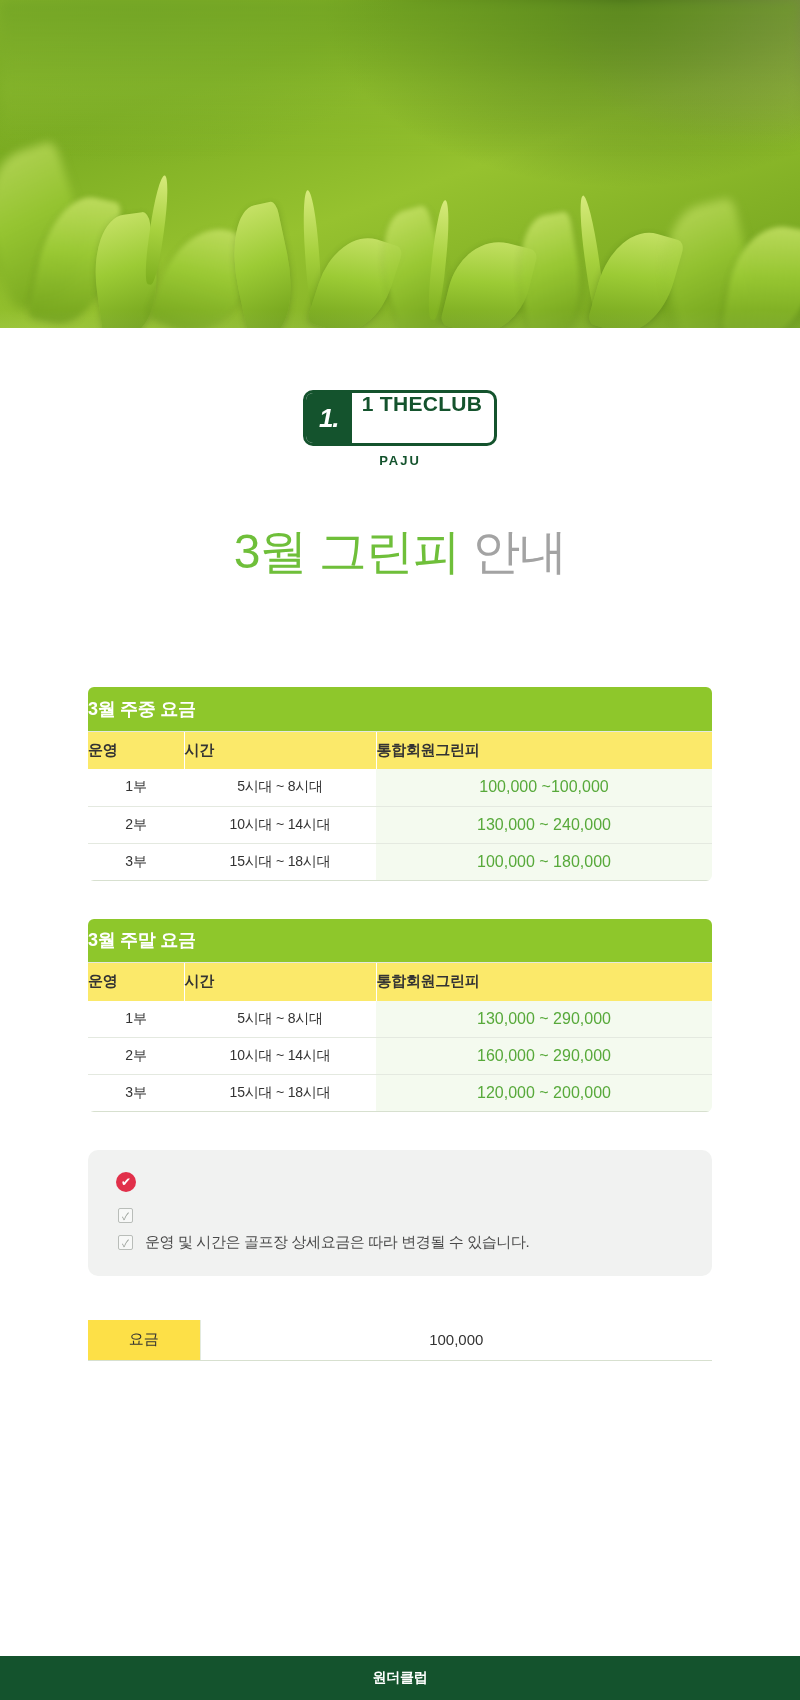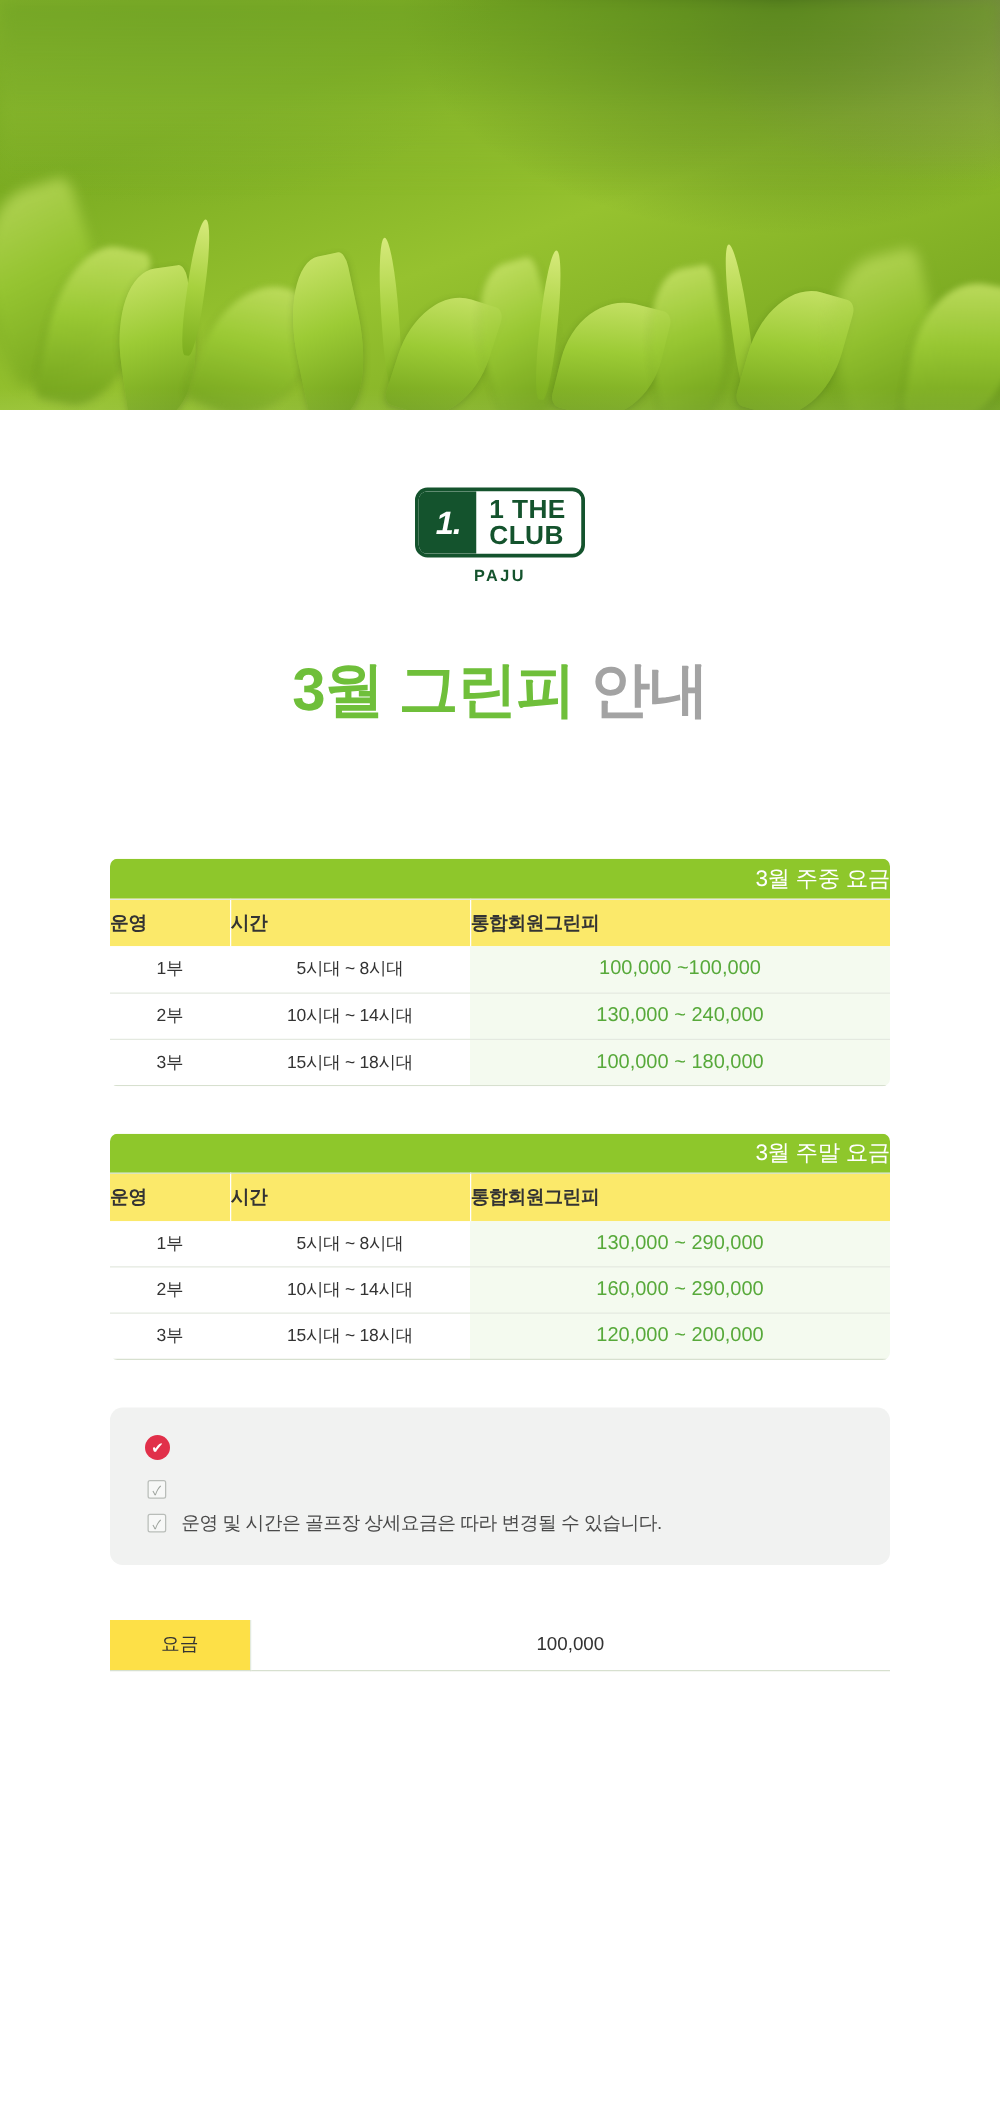--- a/index.html
+++ b/index.html
@@ -83,21 +83,21 @@
     display: flex;
     align-items: center;
     justify-content: center;
     font-size: 26px;
     font-weight: bold;
     font-style: italic;
     letter-spacing: -1px;
   }
   .logo-text {
     display: flex;
-    flex-direction: column;
+    flex-direction: row;
     justify-content: center;
     padding: 0 12px 0 10px;
     color: #14532d;
     font-weight: bold;
     line-height: 1.02;
     font-size: 21px;
     letter-spacing: .3px;
   }
   .logo-sub {
     margin-top: 7px;
@@ -105,21 +105,21 @@
     font-size: 13px;
     font-weight: bold;
     letter-spacing: 2px;
   }
 
   
   .title {
     margin-top: 52px;
     text-align: center;
     font-size: 48px;
-    font-weight: bold;
+    font-weight: normal;
     letter-spacing: -1px;
   }
   .title .accent { color: #6fbf3a; }
   .title .muted { color: #a3a3a3; }
 
   
   .tables {
     width: 624px;
     margin: 0 auto;
     padding-top: 103px;
@@ -129,23 +129,23 @@
     border-collapse: collapse;
     table-layout: fixed;
     margin-bottom: 38px;
     border-radius: 6px;
     overflow: hidden;
   }
   .rate-table .caption-cell {
     background: #8ec72b;
     color: #ffffff;
     font-size: 18px;
-    font-weight: normal;
-    text-align: right;
-    height: 32px;
+    font-weight: bold;
+    text-align: left;
+    height: 44px;
     letter-spacing: -.3px;
   }
   .rate-table th.sub {
     background: #fbe96a;
     color: #333333;
     font-size: 15px;
     font-weight: bold;
     height: 38px;
     text-align: left;
     border-right: 1px solid #ffffff;
@@ -405,13 +405,16 @@
         </colgroup>
       <tbody>
       <tr>
         <td class="label">요금</td>
         <td>100,000</td>
       </tr>
     </tbody>
       </table>
   </div>
 
+  <div class="footer">
+    <span>원더클럽</span>
+  </div>
 </div>
 
 </body></html>

